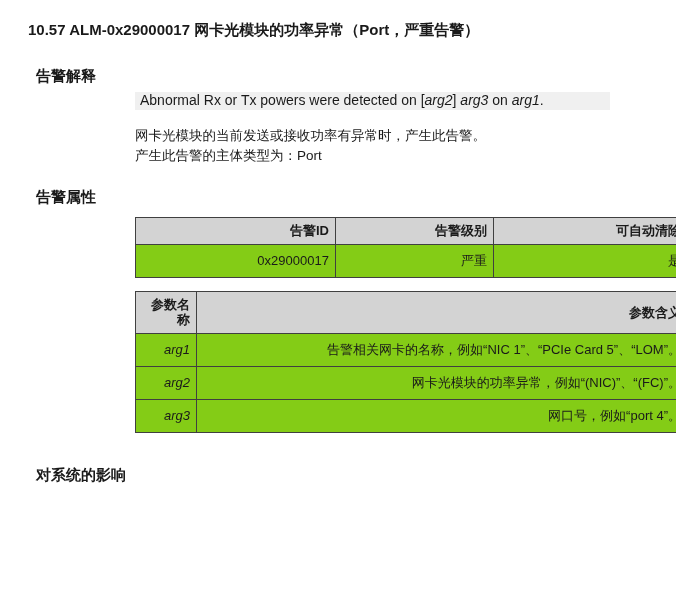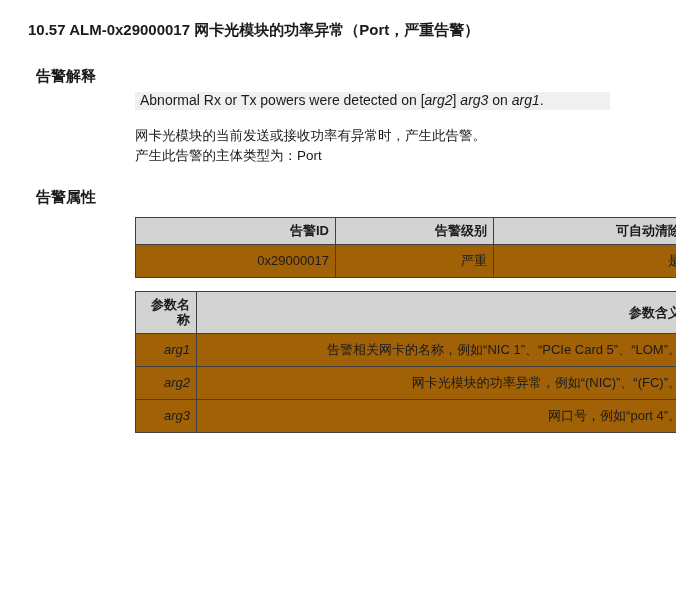--- a/index.html
+++ b/index.html
@@ -75,21 +75,21 @@
   }
   th {
     background: #d3d3d3;
     font-weight: 700;
     padding: 5px 6px 6px 6px;
     line-height: 15px;
   }
   td {
     padding: 8px 6px 9px 6px;
     line-height: 15px;
-    background: #a16207;
+    background: #84cc16;
   }
   .attr-table col.c1 { width: 172px; }
   .attr-table col.c2 { width: 136px; }
   .attr-table col.c3 { width: 167px; }
   .param-table col.c1 { width: 61px; }
   .param-table td.arg-cell, .param-table td.arg-cell span { font-style: italic; }
 </style>
 </head>
 <body>
 
@@ -149,14 +149,18 @@
         <td>网卡光模块的功率异常，例如“(NIC)”、“(FC)”。</td>
       </tr>
       <tr>
         <td class="arg-cell">arg3</td>
         <td>网口号，例如“port 4”。</td>
       </tr>
     </tbody>
       </table>
   </section>
 
+  <section class="sec-impact">
+    <h2 class="section-heading">对系统的影响</h2>
+
+  </section>
 
 </div>
 
 </body></html>

